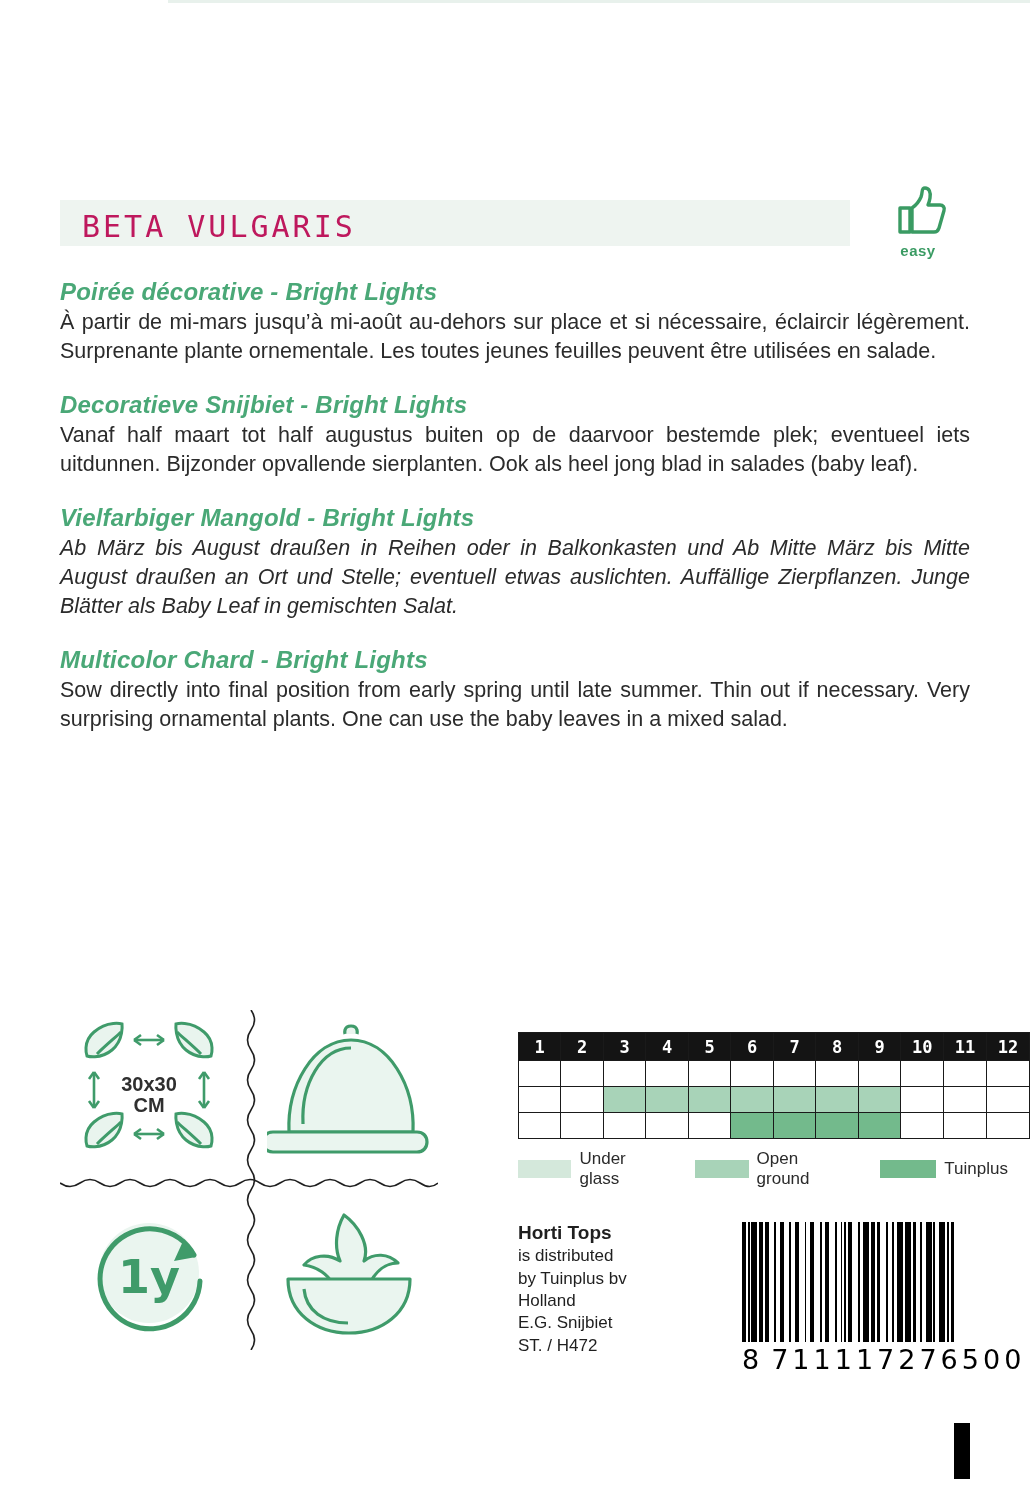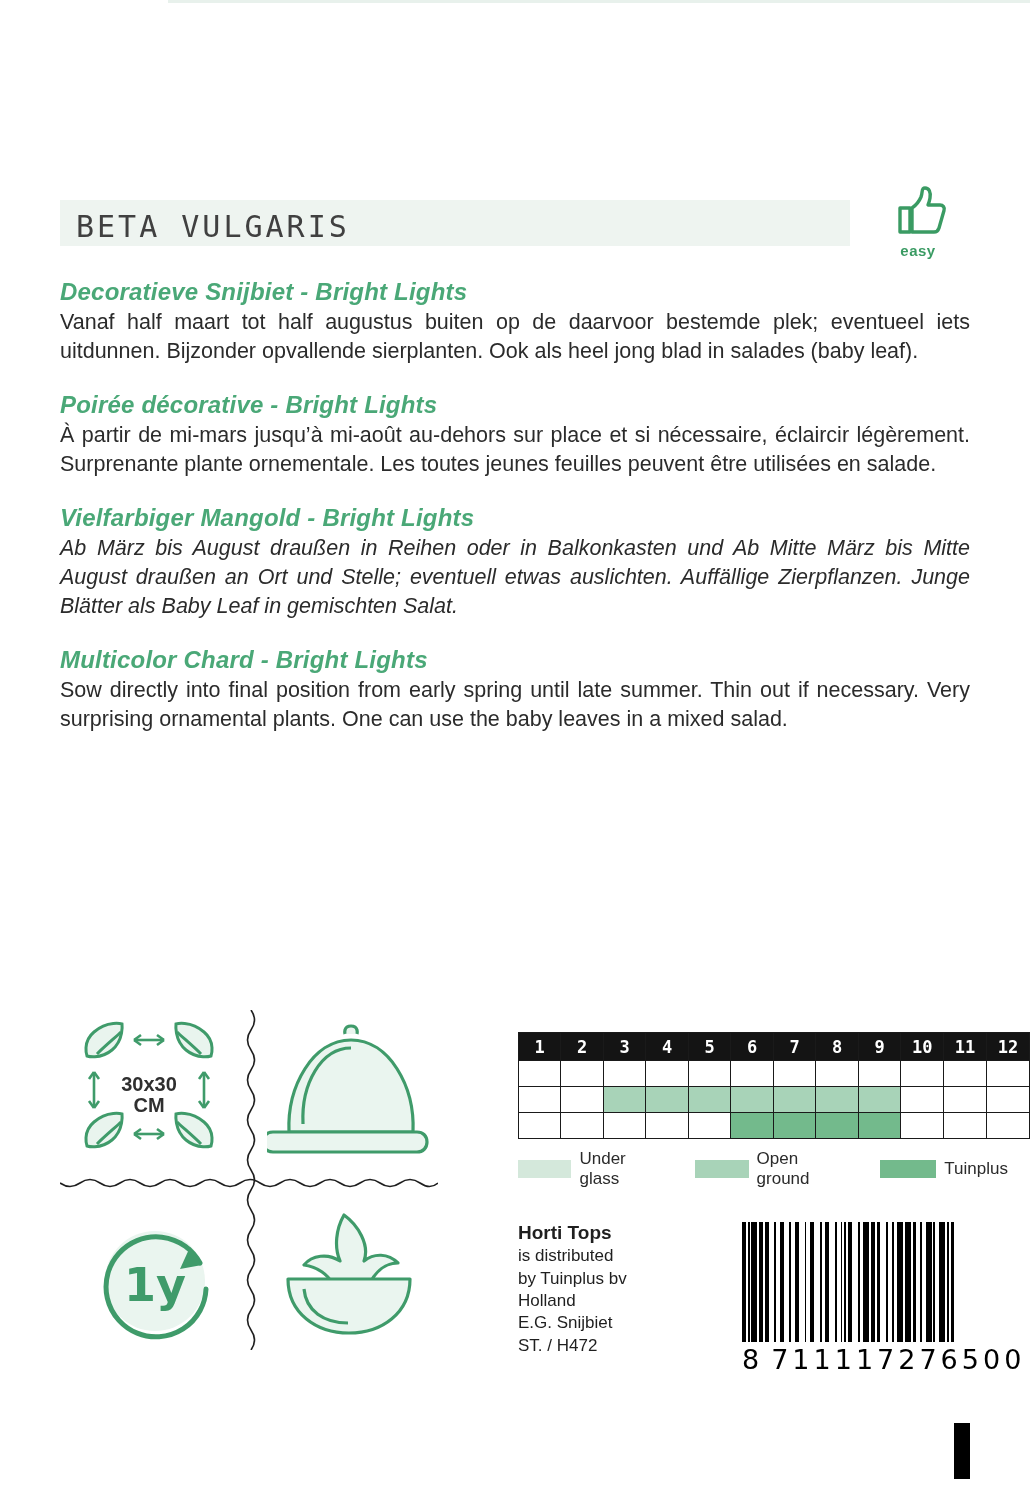--- a/index.html
+++ b/index.html
@@ -22,26 +22,26 @@
     position:relative;
     height:52px;
     display:flex;align-items:center;
   }
   .titlebar .bg{
     position:absolute;left:0;top:0;right:120px;height:46px;
     background:#eef4f0;
   }
   .titlebar h1{
     position:relative;
-    margin:10px;
-    padding-left:6px;
+    margin:0;
+    padding-left:22px;
     font-size:30px;
     letter-spacing:3px;
     font-weight:400;
-    color:#404040;
+    color:#be185d;
     font-family:"DejaVu Sans Mono", monospace;
   }
   .easy{
     position:absolute;right:0;top:-16px;width:104px;text-align:center;
   }
   .easy svg{display:block;margin:0 auto;}
   .easy .easy-label{
     display:block;margin-top:2px;
     font-size:15px;font-weight:700;color:#3a9b63;
     letter-spacing:.5px;
@@ -72,21 +72,21 @@
   }
   .icon-grid{
     position:absolute;left:0;top:0;width:378px;height:340px;
   }
   .cell{
     position:absolute;width:178px;height:160px;
     display:flex;align-items:center;justify-content:center;
   }
   .cell.c1{left:0;top:0;}
   .cell.c2{left:200px;top:0;}
-  .cell.c3{left:0;top:188px;justify-content:flex-end;}
+  .cell.c3{left:0;top:180px;}
   .cell.c4{left:200px;top:180px;}
   .wavy-v{
     position:absolute;left:184px;top:0;width:14px;height:340px;
   }
   .wavy-h{
     position:absolute;left:0;top:166px;width:378px;height:14px;
   }
   .spacing-text{
     font-size:20px;font-weight:700;color:#2f2f2f;line-height:1.05;text-align:center;
   }
@@ -151,28 +151,28 @@
     <h1>BETA VULGARIS</h1>
     <div class="easy">
       <svg width="60" height="56" viewBox="0 0 60 56">
         <path d="M12 24 L22 24 L22 48 L12 48 Z" fill="none" stroke="#3a9b63" stroke-width="3.4" stroke-linejoin="round"></path>
         <path d="M24 24 C24 24 30 20 33 13 C35 8 33 4 37 4 C41 4 43 8 42 14 C41.4 17.6 40 21 40 21 L52 21 C55 21 57 23.5 56 26.5 L51 44 C50.2 46.6 48.4 48 46 48 L24 48 Z" fill="none" stroke="#3a9b63" stroke-width="3.4" stroke-linejoin="round" stroke-linecap="round"></path>
       </svg>
       <span class="easy-label">easy</span>
     </div>
   </div>
 
+  <div class="block fr">
+    <h2>Poirée décorative - Bright Lights</h2>
+    <p>À partir de mi-mars jusqu’à mi-août au-dehors sur place et si nécessaire, éclaircir légèrement. Surprenante plante ornementale. Les toutes jeunes feuilles peuvent être utilisées en salade.</p>
+  </div>
+
   <div class="block nl">
     <h2>Decoratieve Snijbiet - Bright Lights</h2>
     <p>Vanaf half maart tot half augustus buiten op de daarvoor bestemde plek; eventueel iets uitdunnen. Bijzonder opvallende sierplanten. Ook als heel jong blad in salades (baby leaf).</p>
-  </div>
-
-  <div class="block fr">
-    <h2>Poirée décorative - Bright Lights</h2>
-    <p>À partir de mi-mars jusqu’à mi-août au-dehors sur place et si nécessaire, éclaircir légèrement. Surprenante plante ornementale. Les toutes jeunes feuilles peuvent être utilisées en salade.</p>
   </div>
 
   <div class="block de">
     <h2>Vielfarbiger Mangold - Bright Lights</h2>
     <p>Ab März bis August draußen in Reihen oder in Balkonkasten und Ab Mitte März bis Mitte August draußen an Ort und Stelle; eventuell etwas auslichten. Auffällige Zierpflanzen. Junge Blätter als Baby Leaf in gemischten Salat.</p>
   </div>
 
   <div class="block en">
     <h2>Multicolor Chard - Bright Lights</h2>
     <p>Sow directly into final position from early spring until late summer. Thin out if necessary. Very surprising ornamental plants. One can use the baby leaves in a mixed salad.</p>

